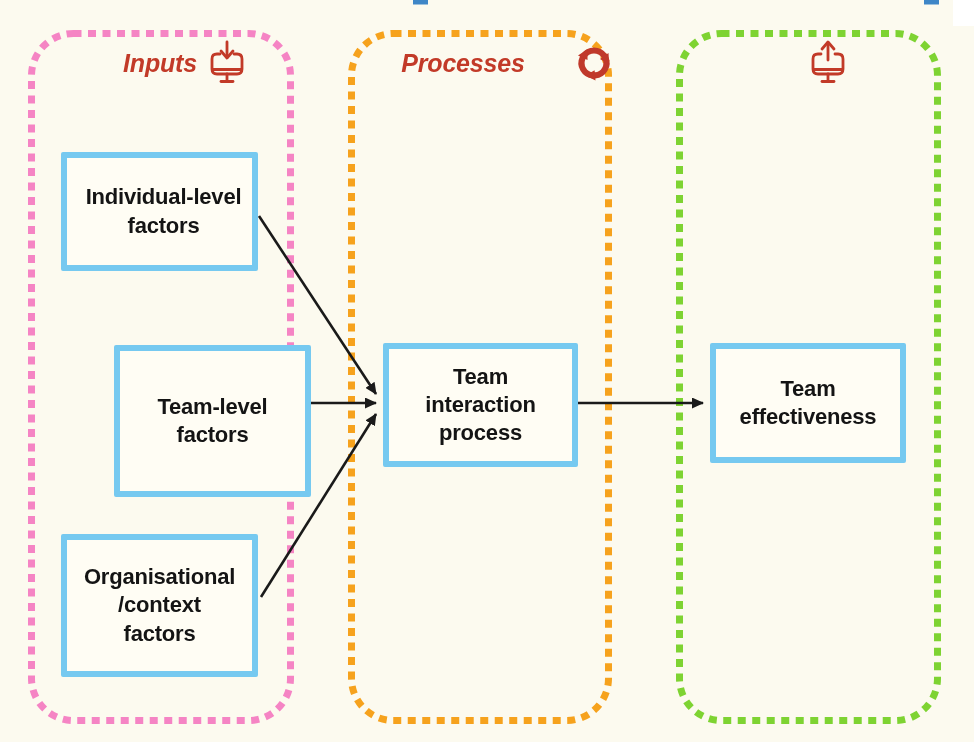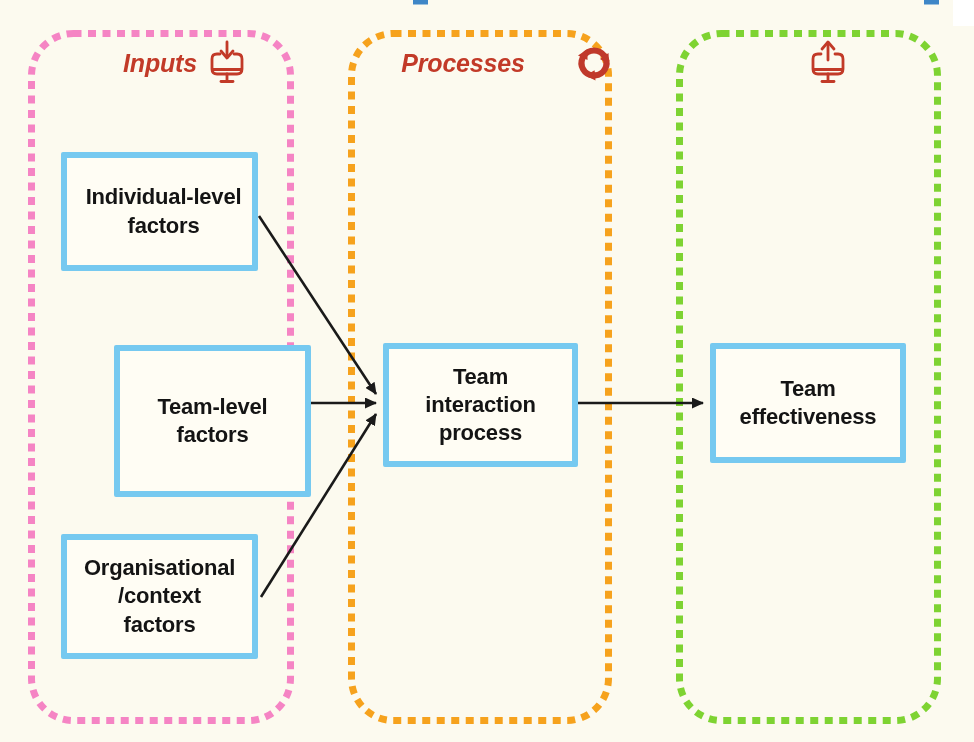--- a/index.html
+++ b/index.html
@@ -101,21 +101,21 @@
   <div class="node" style="left:61px;top:152px;width:197px;height:119px;padding-left:8px;">
     <span class="node-label">Individual-level
 factors</span>
   </div>
 
   <div class="node" style="left:69px;top:345px;width:197px;height:152px;margin-left:45px;">
     <span class="node-label">Team-level
 factors</span>
   </div>
 
-  <div class="node" style="left:61px;top:534px;width:197px;height:125px;">
+  <div class="node" style="left:61px;top:534px;width:197px;height:143px;">
     <span class="node-label">Organisational
 /context
 factors</span>
   </div>
 
   <div class="node" style="left:383px;top:343px;width:195px;height:124px;">
     <span class="node-label">Team
 interaction
 process</span>
   </div>

